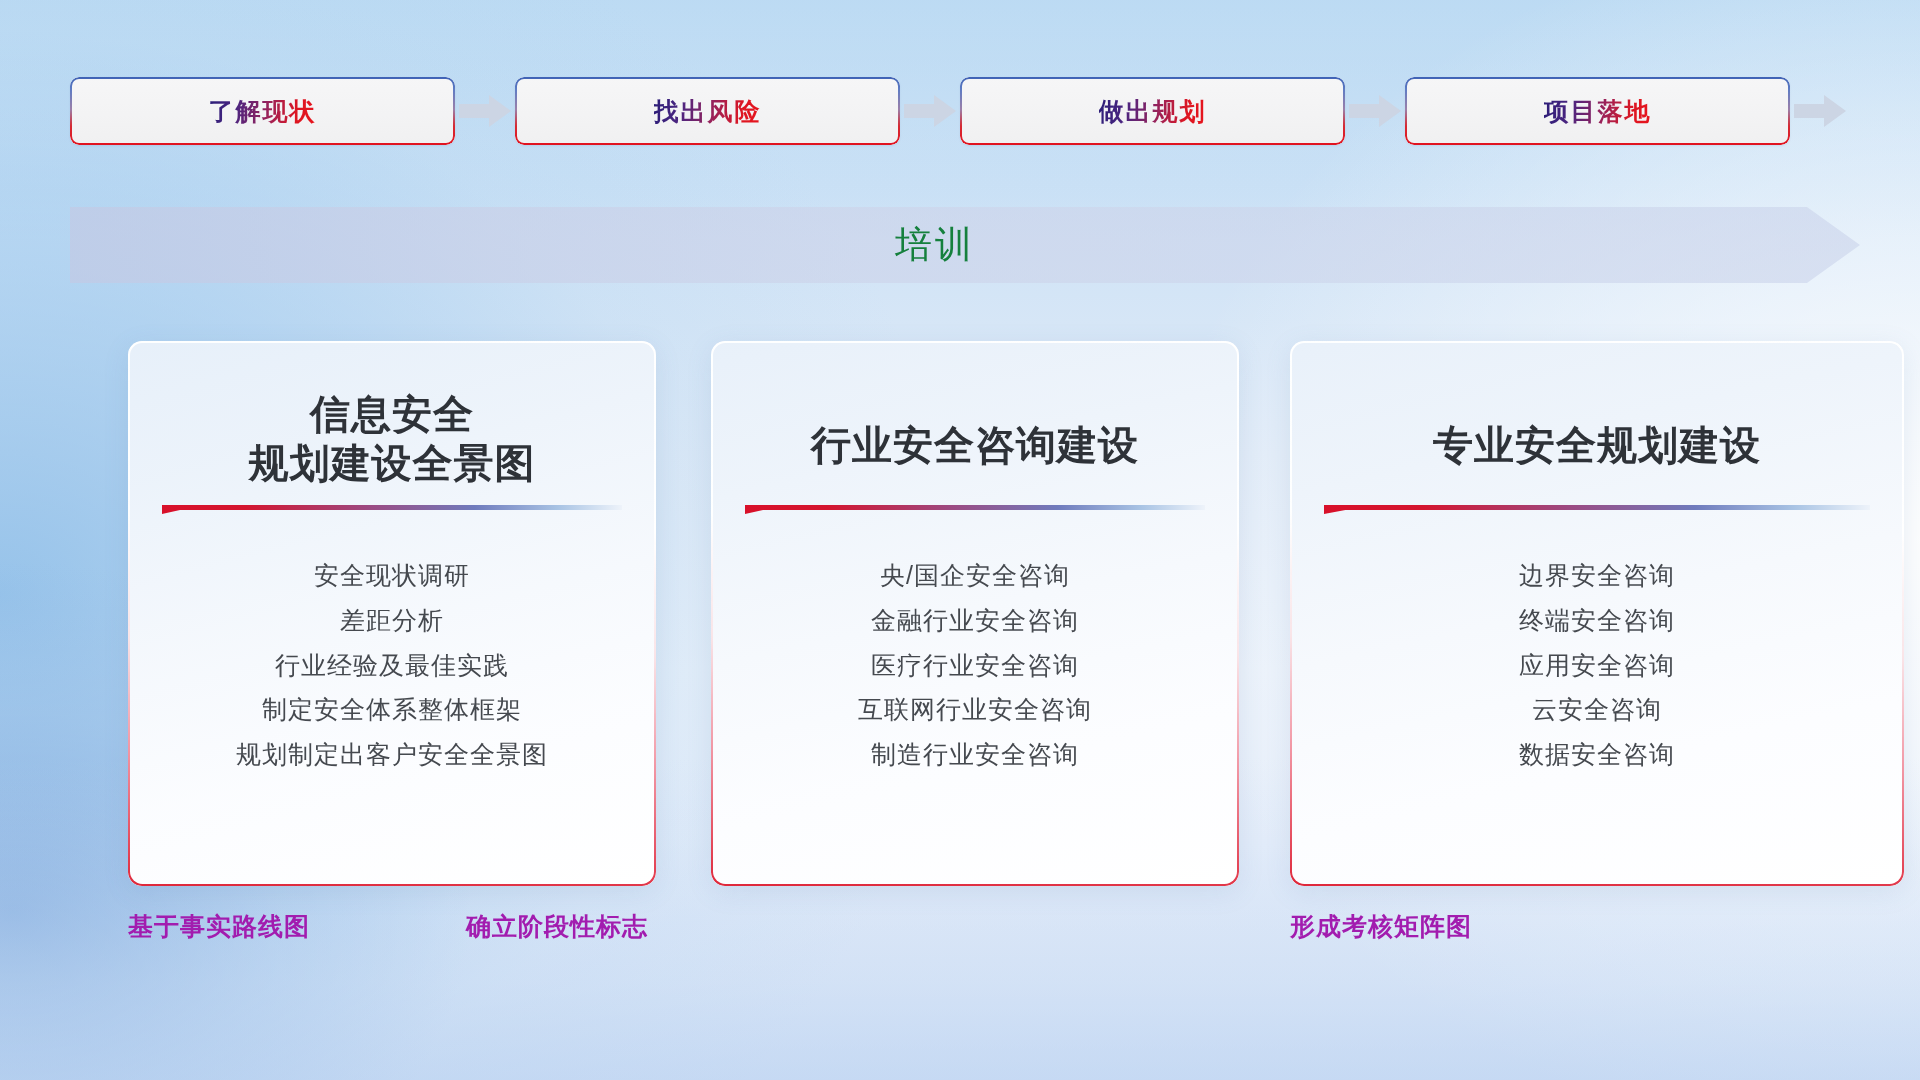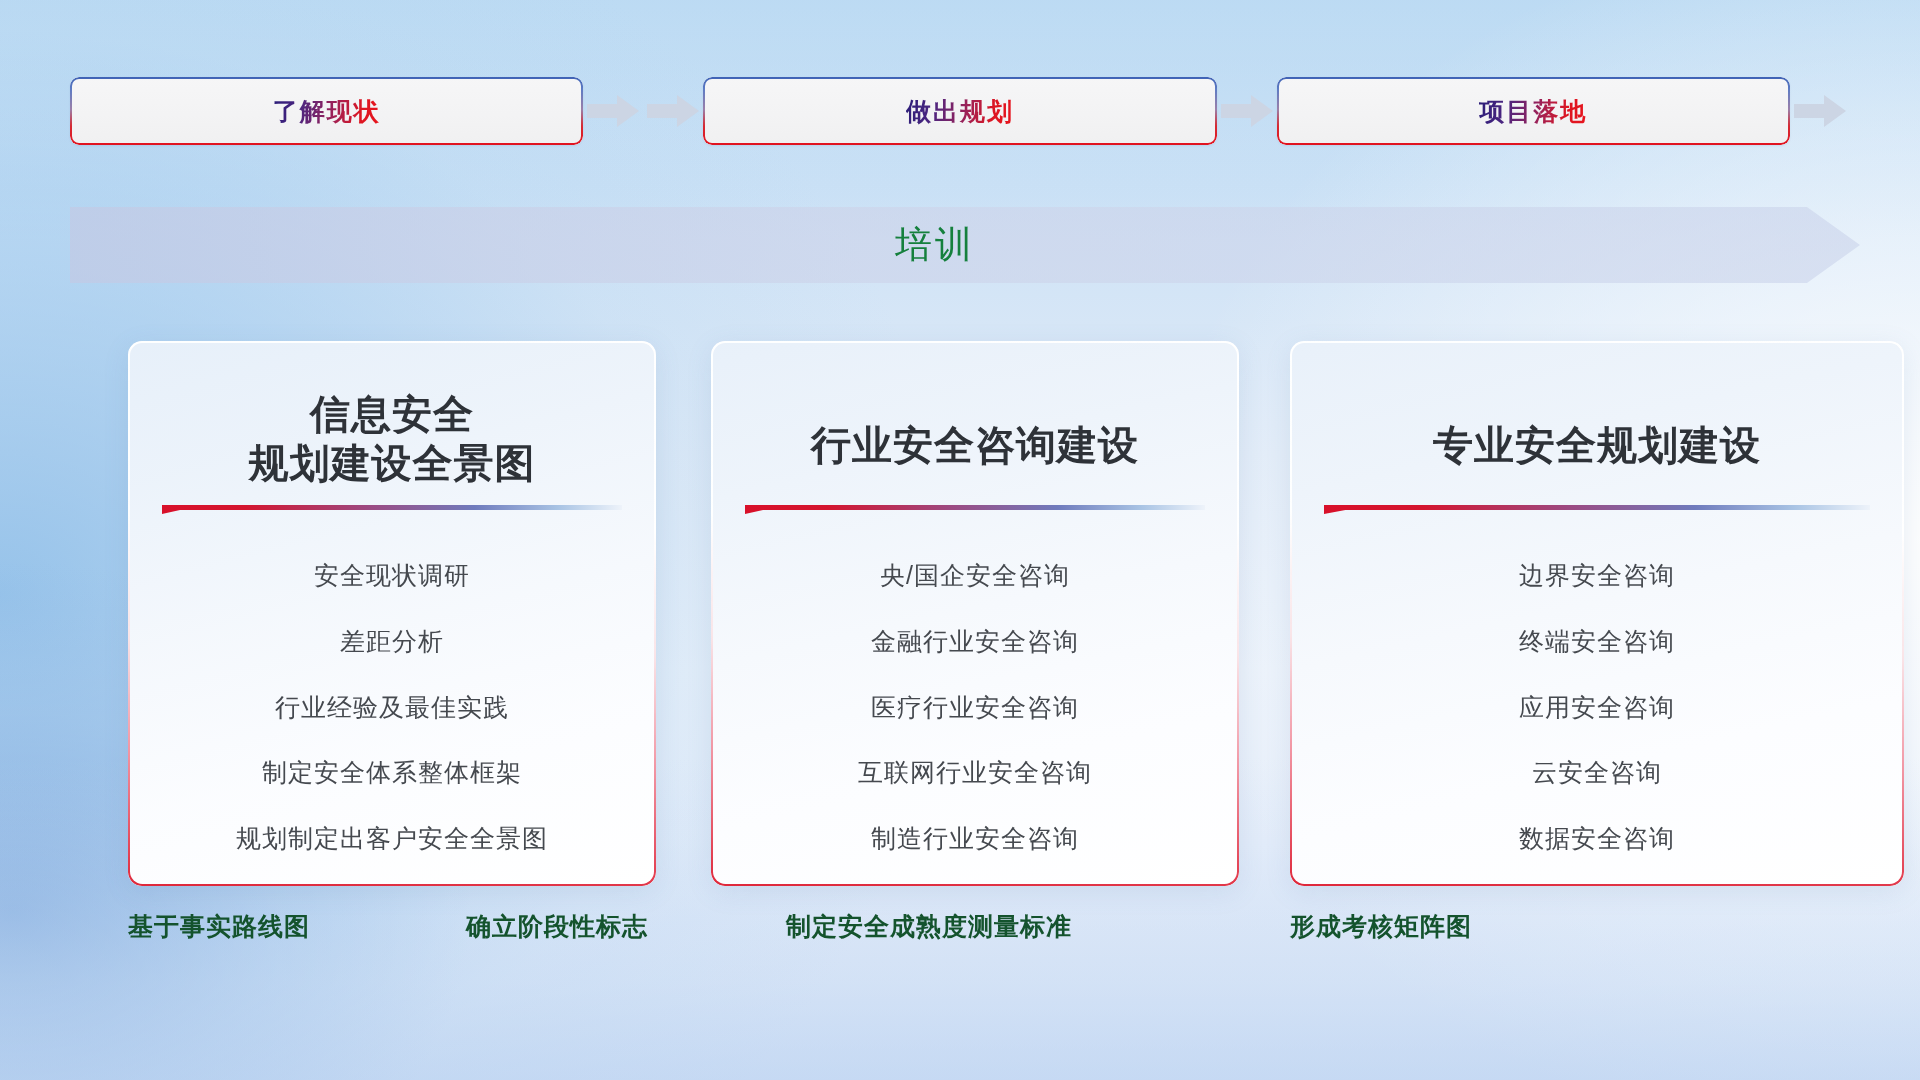--- a/index.html
+++ b/index.html
@@ -225,21 +225,21 @@
     margin-top: 2px;
     margin-bottom: 6px;
   }
   .card-divider svg { display: block; width: 100%; height: 14px; }
 
   .card-list {
     margin-top: 36px;
     display: flex;
     flex-direction: column;
     align-items: center;
-    gap: 32px;
+    gap: 11px;
     width: 100%;
   }
   .card-list-item {
     font-size: 25px;
     color: #45494f;
     line-height: 1.35;
     letter-spacing: 1px;
     white-space: nowrap;
   }
 
@@ -249,21 +249,21 @@
     left: 0;
     top: 910px;
     width: 1920px;
     height: 60px;
   }
   .footer-label {
     position: absolute;
     top: 0;
     font-size: 25px;
     font-weight: 700;
-    color: #14532d;
+    color: #a21caf;
     letter-spacing: 1px;
     white-space: nowrap;
   }
   .fl-0 { left: 128px; }
   .fl-1 { left: 466px; text-align: center; }
   .fl-2 { left: 786px; }
   .fl-3 { left: 1290px; }
 </style>
 </head>
 <body>
@@ -282,20 +282,23 @@
     <div class="step-box">
       <span class="step-label">了解现状</span>
     </div>
 
     <div class="step-arrow">
       <svg width="52" height="32" viewBox="0 0 52 32" aria-hidden="true">
         <path d="M0 9 H30 V0 L52 16 L30 32 V23 H0 Z" fill="#ccd5e4"></path>
       </svg>
     </div>
 
+    <div class="step-box">
+      <span class="step-label">找出风险</span>
+    </div>
 
     <div class="step-arrow">
       <svg width="52" height="32" viewBox="0 0 52 32" aria-hidden="true">
         <path d="M0 9 H30 V0 L52 16 L30 32 V23 H0 Z" fill="#ccd5e4"></path>
       </svg>
     </div>
 
     <div class="step-box">
       <span class="step-label">做出规划</span>
     </div>
@@ -415,17 +418,16 @@
           <div class="card-list-item">数据安全咨询</div>
         </div>
       </div>
     </div>
 
   </div>
 
   <div class="footers">
     <div class="footer-label fl-0">基于事实路线图</div>
     <div class="footer-label fl-1">确立阶段性标志</div>
-    <div class="footer-label fl-2">制定安全成熟度测量标准</div>
     <div class="footer-label fl-3">形成考核矩阵图</div>
   </div>
 
 </div>
 
 </body></html>

